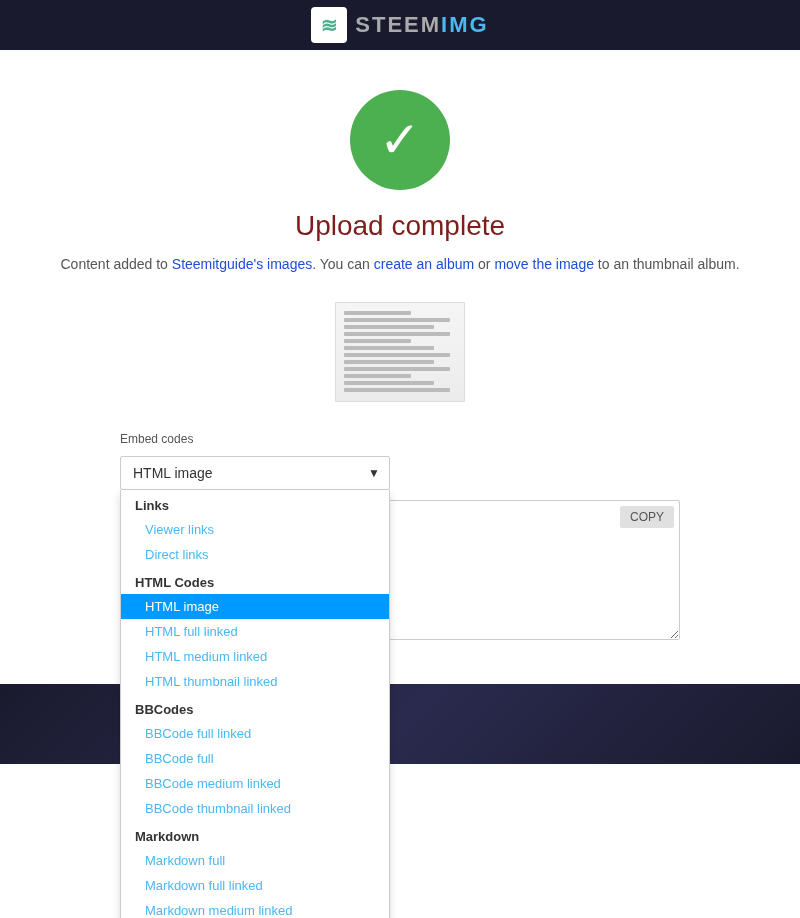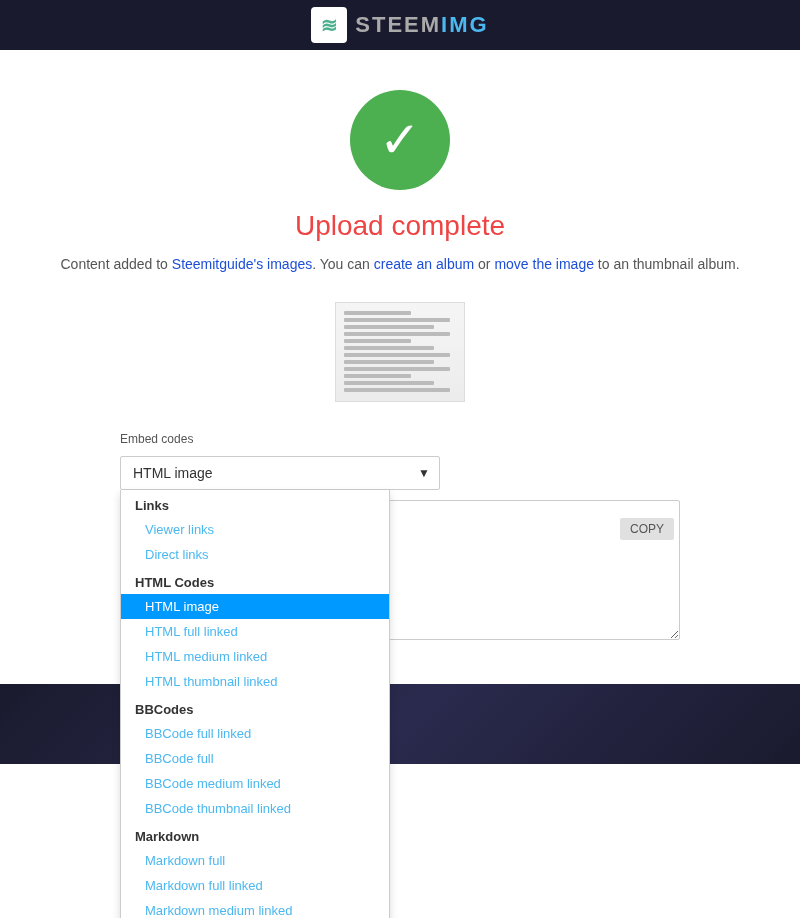--- a/index.html
+++ b/index.html
@@ -71,21 +71,21 @@
       margin-bottom: 20px;
     }
     .check-mark {
       color: #fff;
       font-size: 50px;
       line-height: 1;
     }
 
     .upload-title {
       font-size: 28px;
-      color: #ef4444;
+      color: #7f1d1d;
       margin-bottom: 14px;
       font-weight: normal;
     }
 
     .upload-desc {
       font-size: 14px;
       color: #555;
       margin-bottom: 30px;
       text-align: center;
     }
@@ -130,21 +130,21 @@
     .embed-label {
       font-size: 12px;
       color: #555;
       margin-bottom: 10px;
       font-weight: normal;
     }
 
     
     .dropdown-container {
       position: relative;
-      width: 320px;
+      width: 270px;
       margin-bottom: 10px;
     }
     .dropdown-select {
       width: 100%;
       padding: 8px 30px 8px 12px;
       border: 1px solid #ccc;
       background: #fff;
       font-size: 14px;
       color: #333;
       appearance: none;
@@ -191,21 +191,21 @@
     }
 
     
     .code-area {
       width: 560px;
       position: relative;
       margin-top: 0;
     }
     .copy-btn {
       position: absolute;
-      top: 18px;
+      top: 6px;
       right: 6px;
       background: #e0e0e0;
       border: none;
       padding: 4px 10px;
       font-size: 12px;
       color: #555;
       cursor: pointer;
       border-radius: 2px;
       z-index: 10;
     }

